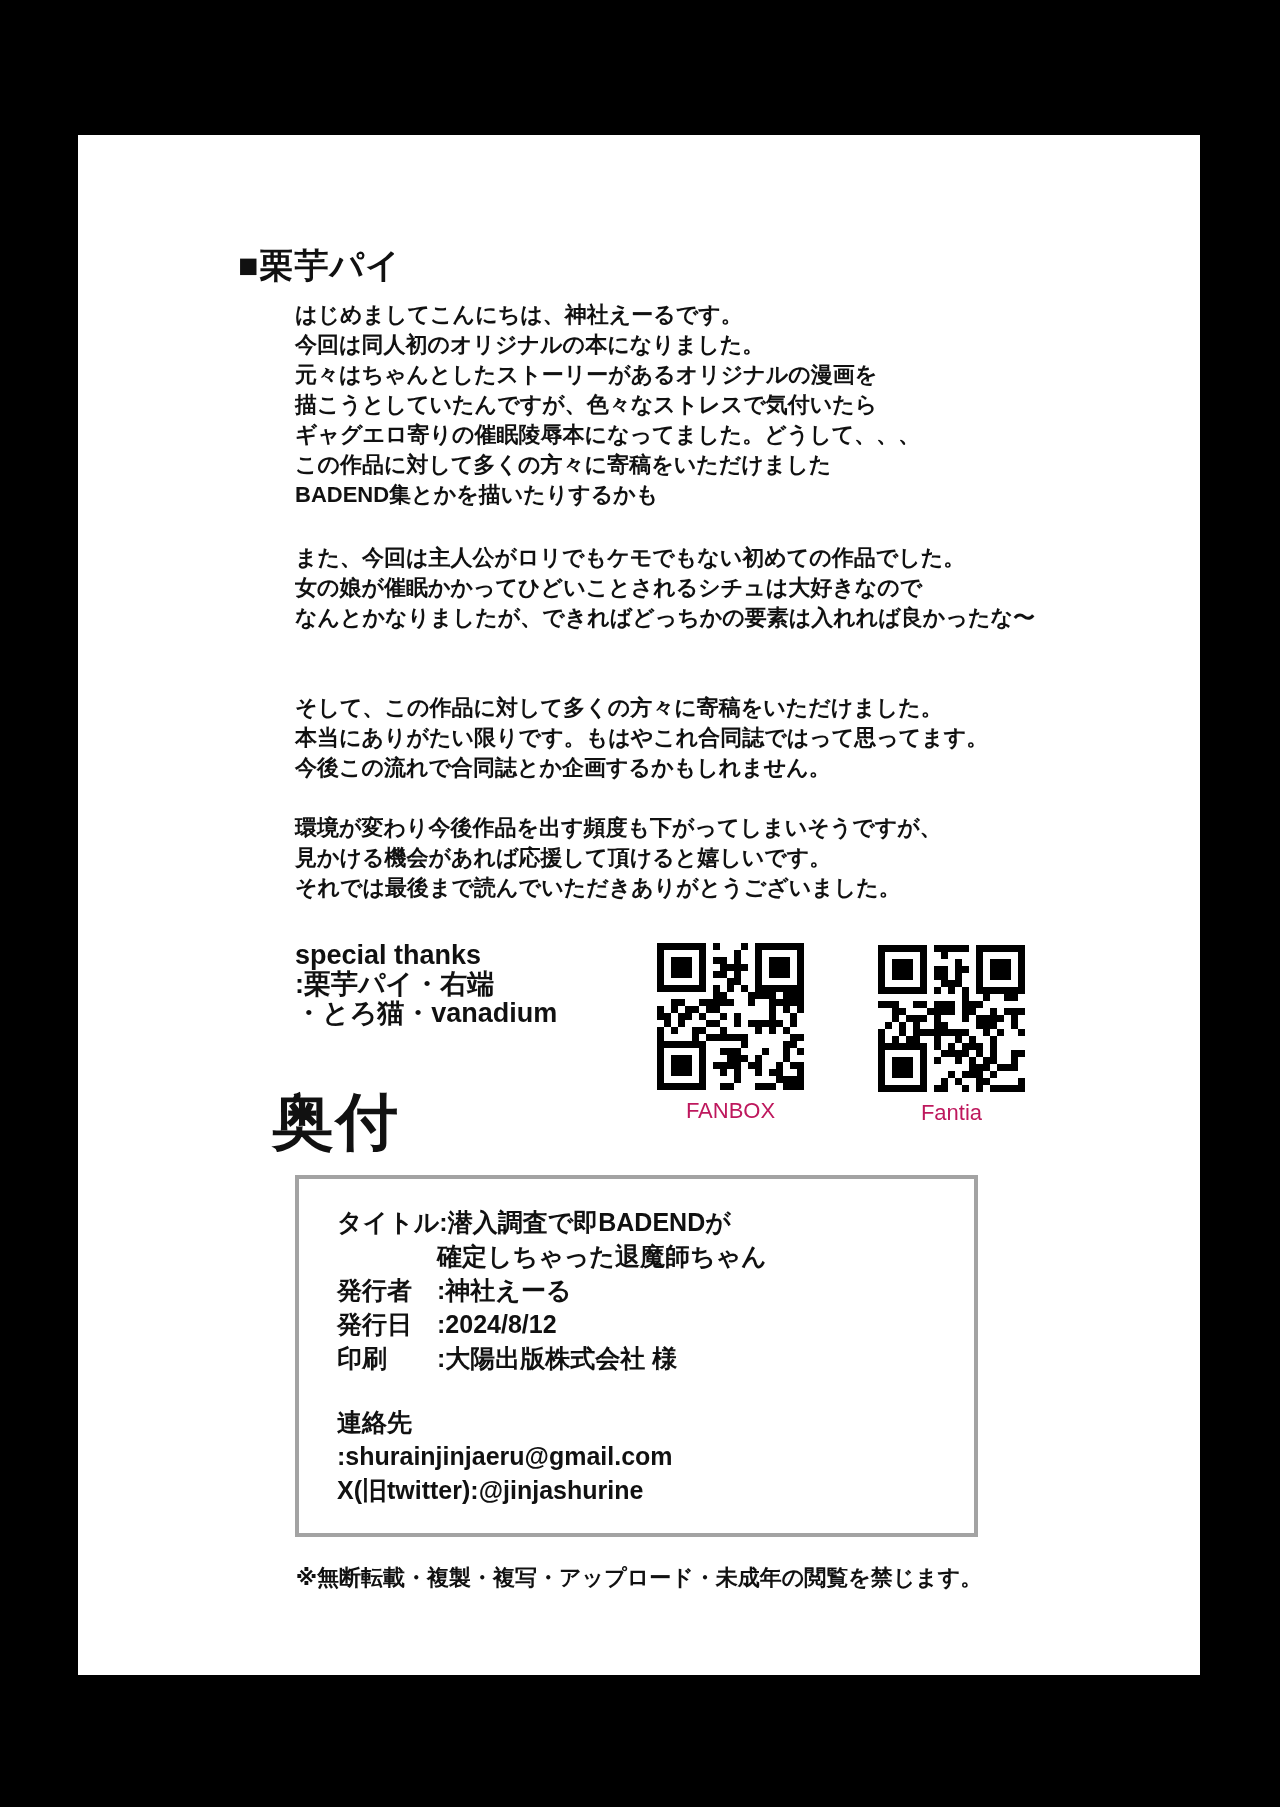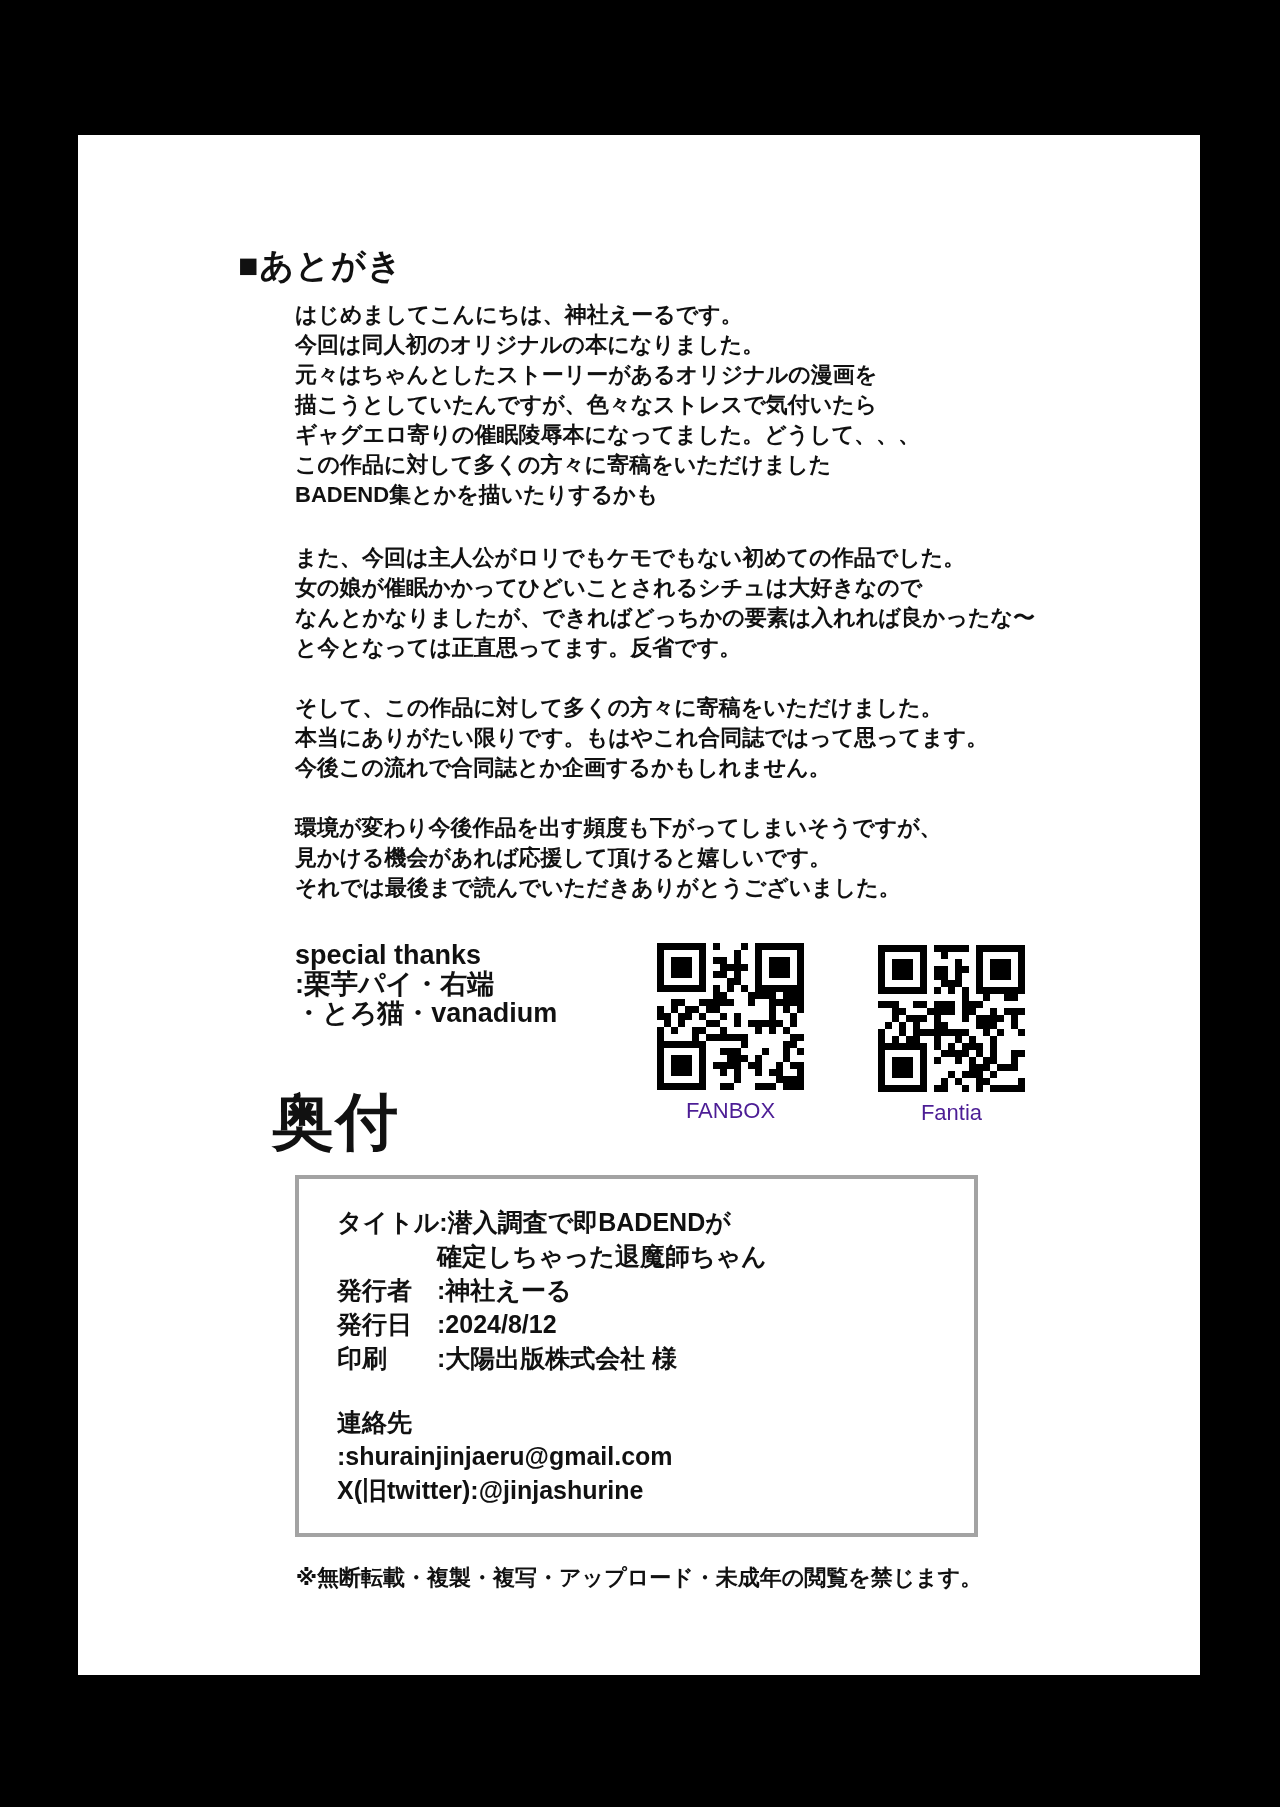--- a/index.html
+++ b/index.html
@@ -35,21 +35,21 @@
     left:217px;top:806px;
     font-size:27px;font-weight:700;line-height:29px;
     white-space:nowrap;
   }
   .qr-wrap{width:147px;text-align:center;}
   .qr-fanbox{left:579px;top:808px;}
   .qr-fantia{left:800px;top:810px;}
   .qr-box{width:147px;height:147px;background:#fff;}
   .qr-label{
     display:block;margin-top:8px;
-    font-size:22px;font-weight:400;color:#4c1d95;
+    font-size:22px;font-weight:400;color:#be185d;
   }
   .colophon-heading{
     left:194px;top:956px;
     font-size:62px;font-weight:700;line-height:1;
     letter-spacing:2px;
     text-align:right;
   }
   .colophon-box{
     left:217px;top:1040px;
     width:675px;height:354px;
@@ -68,37 +68,36 @@
     text-align:center;
     font-size:22px;font-weight:700;
     white-space:nowrap;
   }
 </style>
 </head>
 <body>
 
 <div class="page">
 
-  <div class="abs heading">■あとがき</div>
+  <div class="abs heading">■栗芋パイ</div>
 
   <div class="abs para p1">
     <div>はじめましてこんにちは、神社えーるです。</div>
     <div>今回は同人初のオリジナルの本になりました。</div>
     <div>元々はちゃんとしたストーリーがあるオリジナルの漫画を</div>
     <div>描こうとしていたんですが、色々なストレスで気付いたら</div>
     <div>ギャグエロ寄りの催眠陵辱本になってました。どうして、、、</div>
     <div>この作品に対して多くの方々に寄稿をいただけました</div>
     <div>BADEND集とかを描いたりするかも</div>
   </div>
 
   <div class="abs para p2">
     <div>また、今回は主人公がロリでもケモでもない初めての作品でした。</div>
     <div>女の娘が催眠かかってひどいことされるシチュは大好きなので</div>
     <div>なんとかなりましたが、できればどっちかの要素は入れれば良かったな〜</div>
-    <div>と今となっては正直思ってます。反省です。</div>
   </div>
 
   <div class="abs para p3">
     <div>そして、この作品に対して多くの方々に寄稿をいただけました。</div>
     <div>本当にありがたい限りです。もはやこれ合同誌ではって思ってます。</div>
     <div>今後この流れで合同誌とか企画するかもしれません。</div>
   </div>
 
   <div class="abs para p4">
     <div>環境が変わり今後作品を出す頻度も下がってしまいそうですが、</div>

